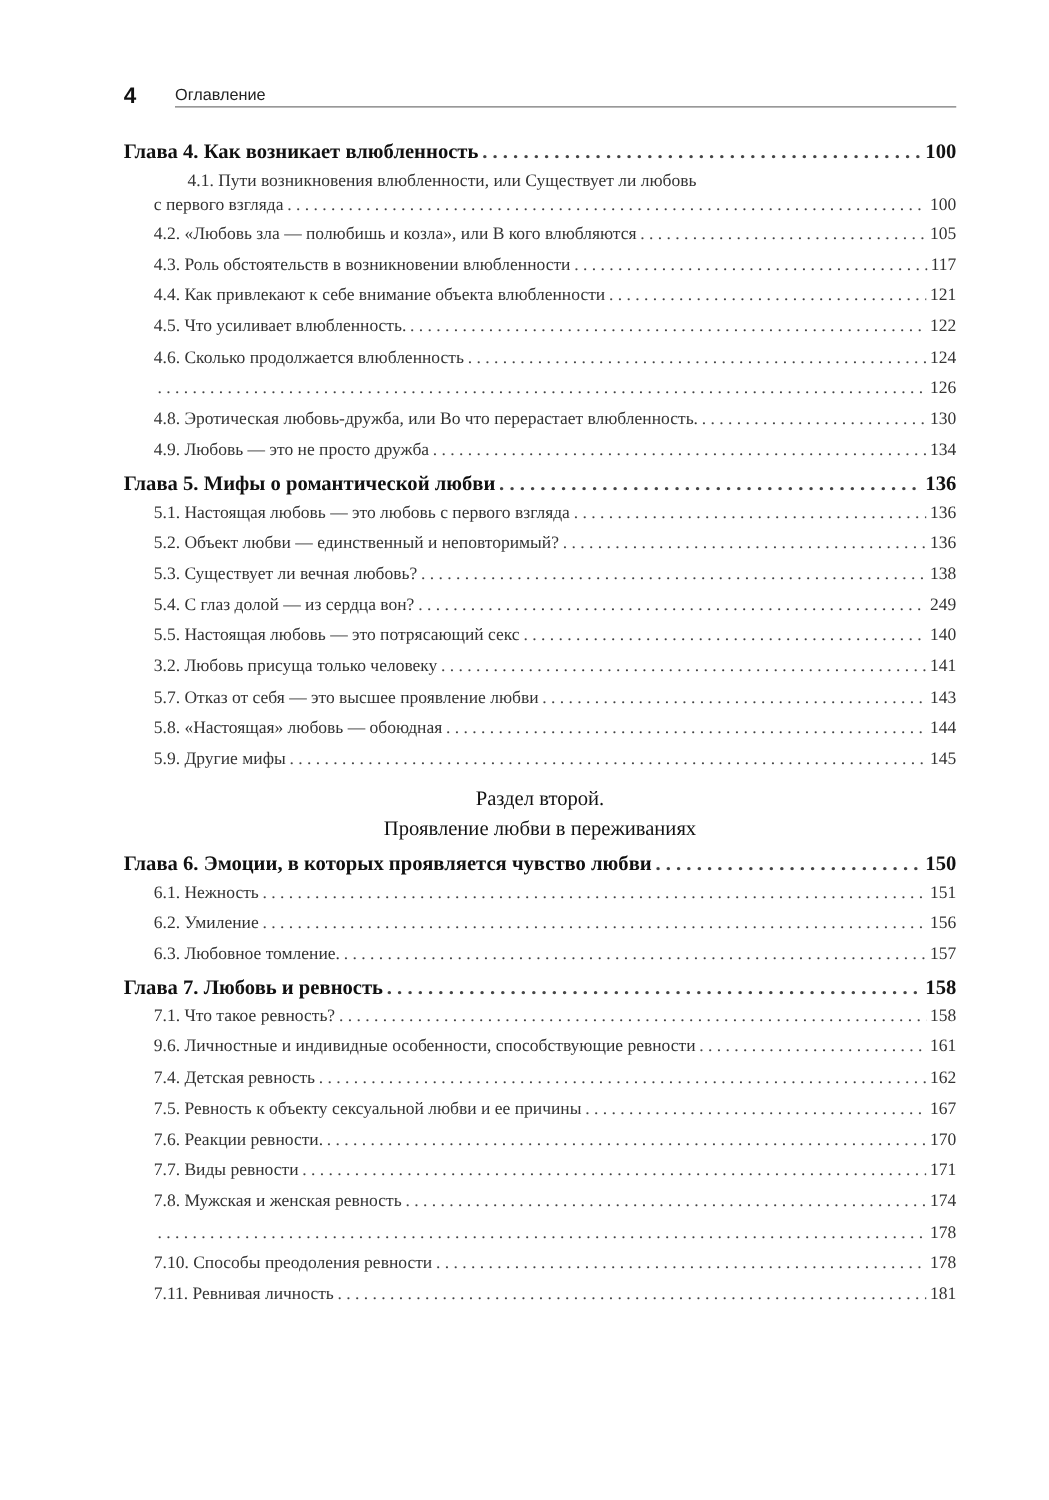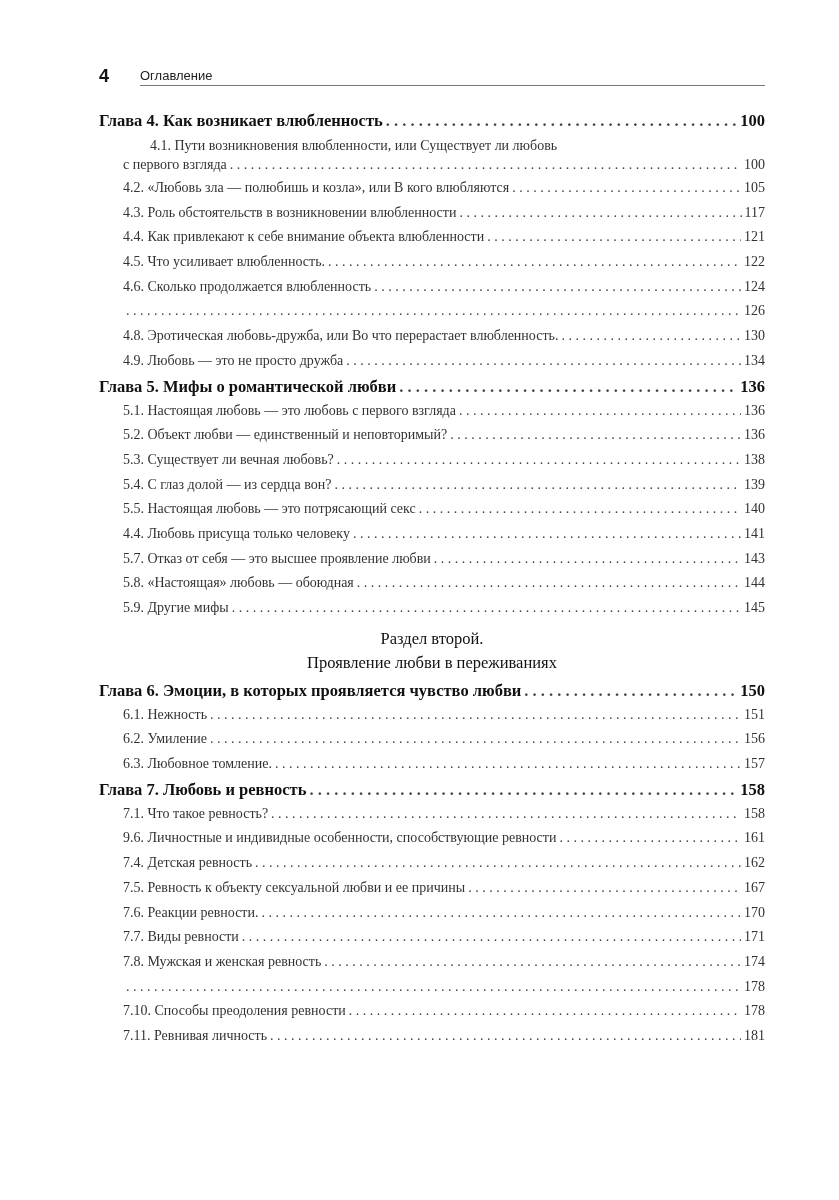--- a/index.html
+++ b/index.html
@@ -101,29 +101,29 @@
       <span class="p">136</span>
     </div>
   <div class="row sub">
       <span class="t">5.3. Существует ли вечная любовь?</span>
       <span class="dots"></span>
       <span class="p">138</span>
     </div>
   <div class="row sub">
       <span class="t">5.4. С глаз долой — из сердца вон?</span>
       <span class="dots"></span>
-      <span class="p">139</span>
+      <span class="p">249</span>
     </div>
   <div class="row sub">
       <span class="t">5.5. Настоящая любовь — это потрясающий секс</span>
       <span class="dots"></span>
       <span class="p">140</span>
     </div>
   <div class="row sub">
-      <span class="t">4.4. Любовь присуща только человеку</span>
+      <span class="t">3.2. Любовь присуща только человеку</span>
       <span class="dots"></span>
       <span class="p">141</span>
     </div>
   <div class="row sub">
       <span class="t">5.7. Отказ от себя — это высшее проявление любви</span>
       <span class="dots"></span>
       <span class="p">143</span>
     </div>
   <div class="row sub">
       <span class="t">5.8. «Настоящая» любовь — обоюдная</span>

